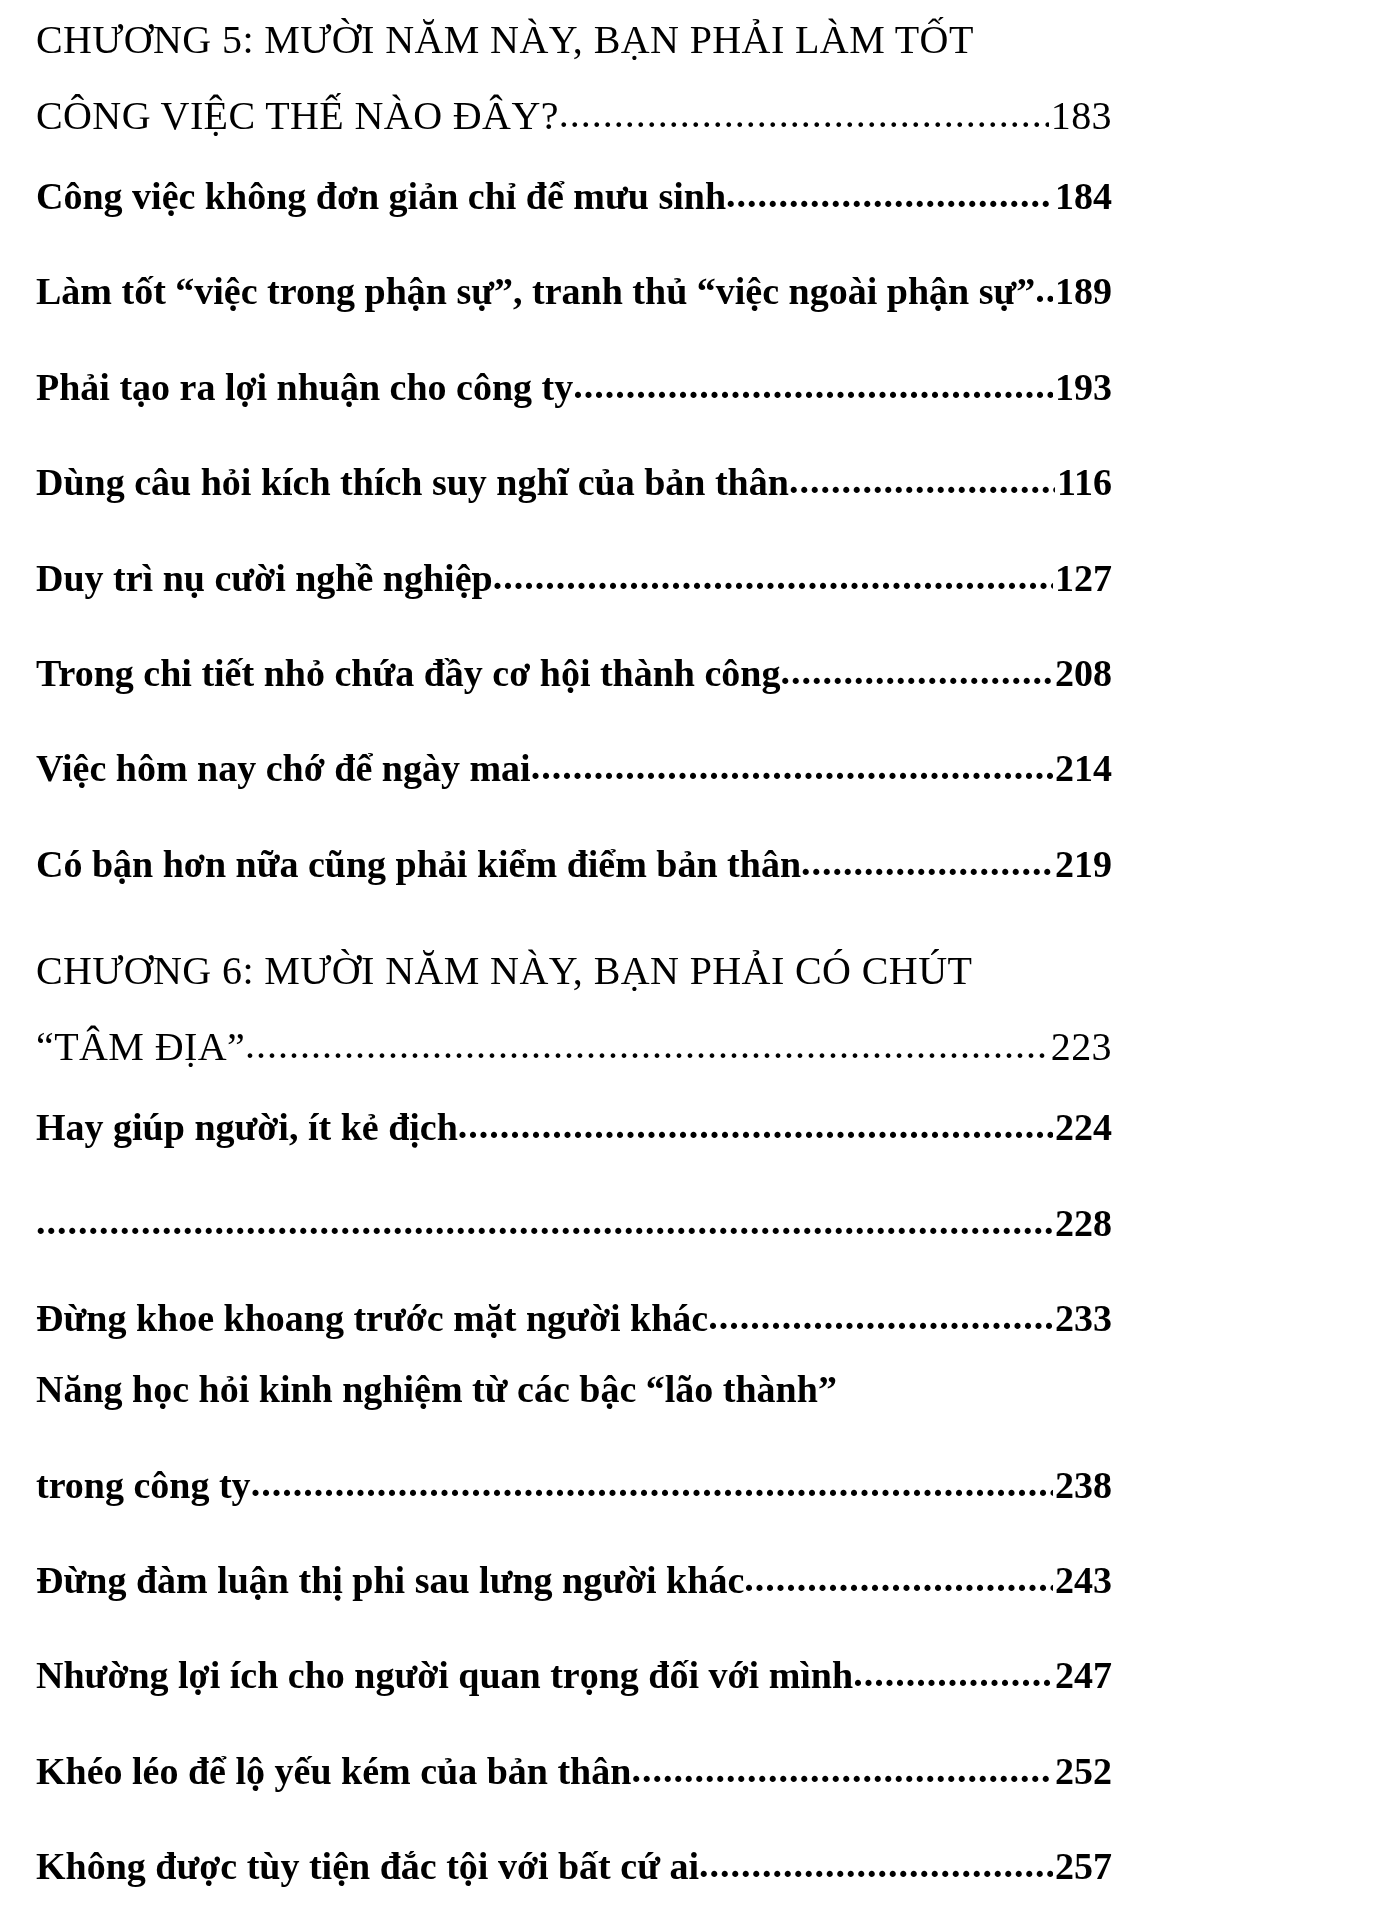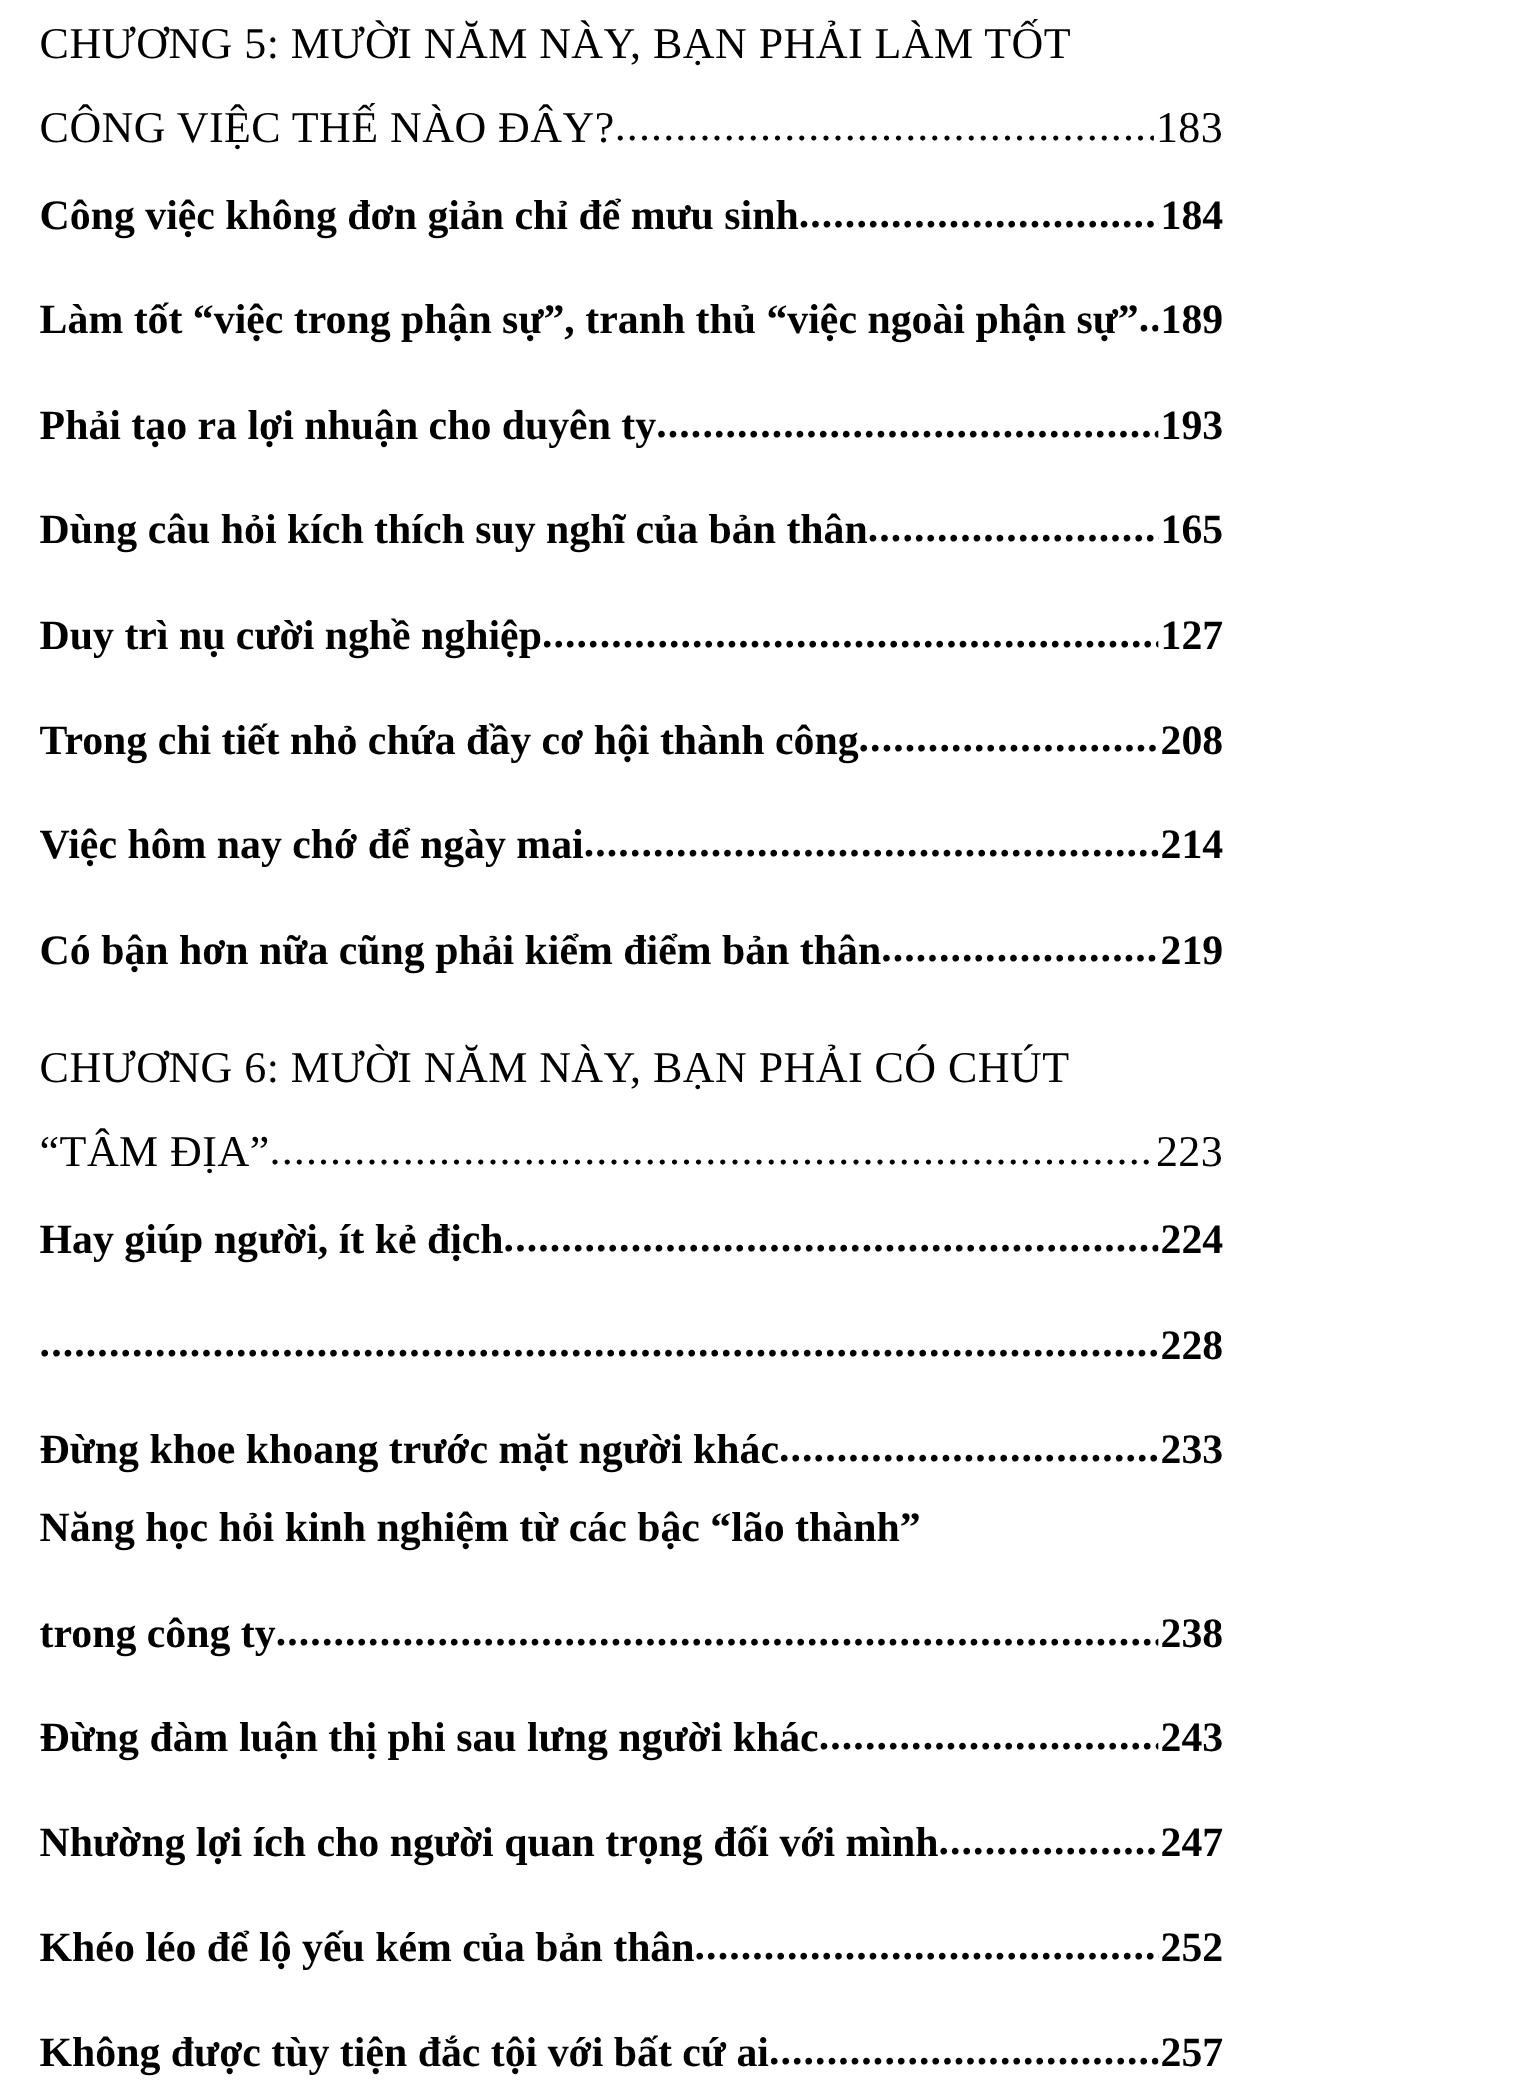--- a/index.html
+++ b/index.html
@@ -112,29 +112,29 @@
     <span class="page-num">184</span>
   </div>
 
   <div class="entry">
     <span class="label">Làm tốt “việc trong phận sự”, tranh thủ “việc ngoài phận sự”</span>
     <span class="leader">................................................................................................................</span>
     <span class="page-num">189</span>
   </div>
 
   <div class="entry">
-    <span class="label">Phải tạo ra lợi nhuận cho duyên ty</span>
+    <span class="label">Phải tạo ra lợi nhuận cho công ty</span>
     <span class="leader">................................................................................................................</span>
     <span class="page-num">193</span>
   </div>
 
   <div class="entry">
     <span class="label">Dùng câu hỏi kích thích suy nghĩ của bản thân </span>
     <span class="leader">................................................................................................................</span>
-    <span class="page-num">165</span>
+    <span class="page-num">116</span>
   </div>
 
   <div class="entry">
     <span class="label">Duy trì nụ cười nghề nghiệp</span>
     <span class="leader">................................................................................................................</span>
     <span class="page-num">127</span>
   </div>
 
   <div class="entry">
     <span class="label">Trong chi tiết nhỏ chứa đầy cơ hội thành công</span>

